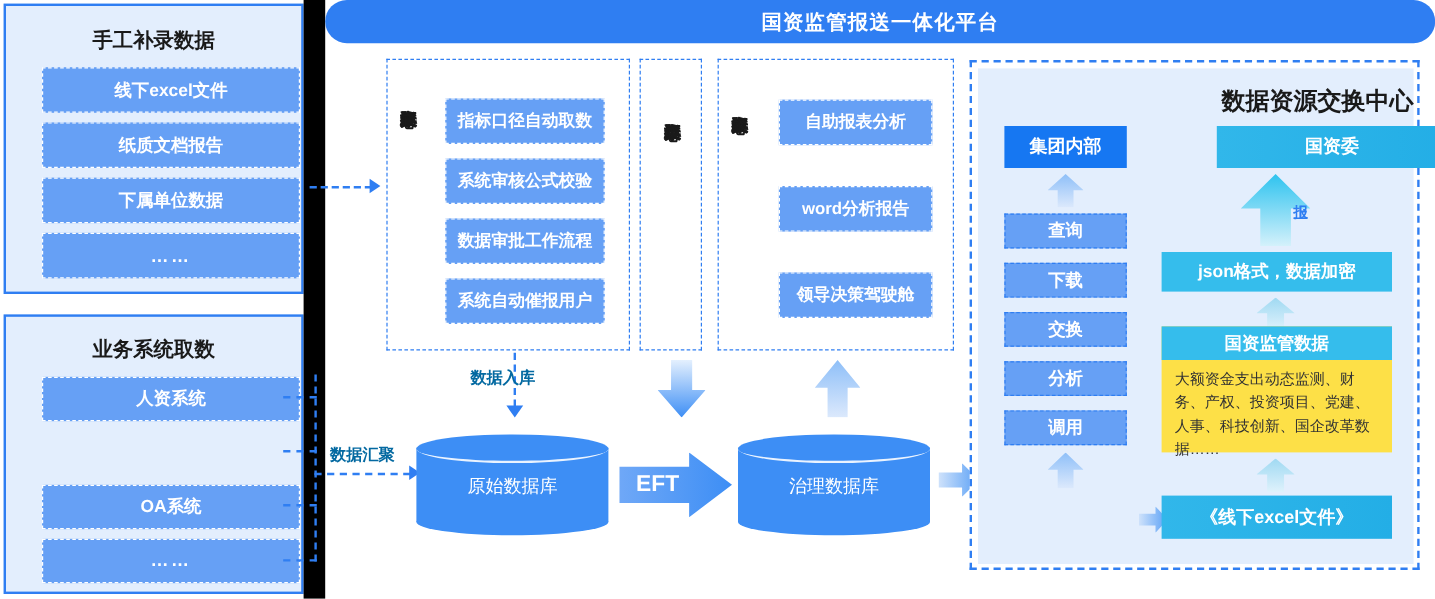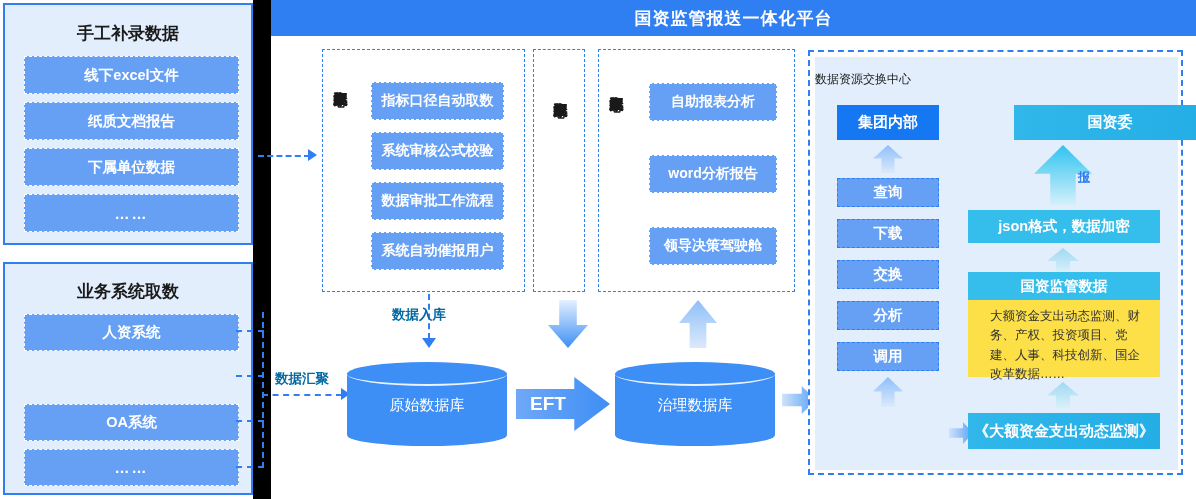--- a/index.html
+++ b/index.html
@@ -25,20 +25,21 @@
   .left-title{
     font-size:17px;font-weight:bold;color:#1a1a1a;
     text-align:center;width:100%;
   }
   .src-chip{
     background:#66a0f5;
     border:1px dashed #ffffff;
     color:#ffffff;
     font-size:14.5px;font-weight:bold;
     box-sizing:border-box;
+    margin-left:11px;
   }
   .src-chip.dots{font-size:15px;letter-spacing:2px;}
 
   
   .blackbar{background:#000000;}
 
   
   .header{
     background:#2f7ef2;
     color:#ffffff;
@@ -123,39 +124,39 @@
   }
   .tri-d{
     width:0;height:0;border-top:10px solid #2f7ef2;
     border-left:7px solid transparent;border-right:7px solid transparent;
   }
   .flow-lbl{font-size:13.5px;font-weight:bold;color:#0369a1;white-space:nowrap;}
 
   
   .rc-outer{border:2px dashed #2f7ef2;background:#ffffff;box-sizing:border-box;}
   .rc-inner{background:#e3eefd;box-sizing:border-box;}
-  .rc-title{font-size:12px;font-weight:normal;color:#1a1a1a;text-align:left;}
+  .rc-title{font-size:20px;font-weight:bold;color:#1a1a1a;text-align:right;}
   .chip-solid{
     background:#1677f2;color:#fff;font-size:15px;font-weight:bold;
     box-sizing:border-box;
   }
   .chip-dash{
     background:#66a0f5;border:1px dashed #2f7ef2;color:#fff;
     font-size:14.5px;font-weight:bold;box-sizing:border-box;
   }
   .chip-cyan{
     background:linear-gradient(90deg,#31b7ea 0%,#23aee6 100%);
     color:#fff;font-size:15px;font-weight:bold;box-sizing:border-box;
   }
   .chip-cyan2{
     background:#35bdec;color:#fff;font-size:14.5px;font-weight:bold;box-sizing:border-box;
   }
   .card-white{background:#fde047;box-sizing:border-box;}
   .card-body{
-    font-size:12.5px;color:#333;line-height:1.55;padding:7px 9px 4px 22px;
+    font-size:12.5px;color:#333;line-height:1.55;padding:7px 9px 4px 11px;
     text-align:left;
   }
   .arrow-word{
     position:absolute;left:0;right:0;top:16px;
     writing-mode:vertical-rl;text-orientation:upright;
     color:#2f7ef2;font-size:12px;font-weight:bold;
     display:flex;justify-content:center;
   }
   .cyl2 .body{background:#2196f3;}
   .cyl2 .top{background:#35a6f7;border-bottom:2px solid #dff0ff;}
@@ -176,21 +177,21 @@
 
   <div class="abs left-panel" style="left:3px;top:262px;width:250px;height:233px;">
     <div class="abs left-title" style="left:0;top:16px;">业务系统取数</div>
     <div class="abs src-chip ctr" style="left:19px;top:50px;width:215px;height:37px;">人资系统</div>
     <div class="abs src-chip ctr" style="left:19px;top:140px;width:215px;height:37px;">OA系统</div>
     <div class="abs src-chip dots ctr" style="left:19px;top:185px;width:215px;height:37px;">……</div>
   </div>
 
   <div class="abs blackbar" style="left:253px;top:0;width:18px;height:499px;"></div>
 
-  <div class="abs header ctr" style="left:271px;top:0;width:925px;height:36px;">国资监管报送一体化平台</div>
+  <div class="abs header ctr" style="left:271px;top:0;width:925px;height:36px;border-radius:18px;">国资监管报送一体化平台</div>
 
   <div class="abs dl-h" style="left:258px;top:155px;width:52px;height:0;"></div>
   <div class="abs tri-r" style="left:308px;top:149px;"></div>
 
   <div class="abs dl-v" style="left:262px;top:312px;width:0;height:156px;"></div>
   <div class="abs dl-h" style="left:236px;top:330px;width:28px;height:0;"></div>
   <div class="abs dl-h" style="left:236px;top:375px;width:28px;height:0;"></div>
   <div class="abs dl-h" style="left:236px;top:420px;width:28px;height:0;"></div>
   <div class="abs dl-h" style="left:236px;top:466px;width:28px;height:0;"></div>
   <div class="abs dl-h" style="left:262px;top:394px;width:80px;height:0;"></div>
@@ -269,17 +270,17 @@
 
       <div class="abs uparrow g-up-light" style="left:232px;top:191px;width:32px;height:27px;"></div>
 
       <div class="abs card-white" style="left:153px;top:215px;width:192px;height:105px;">
         <div class="chip-cyan2 ctr" style="height:28px;">国资监管数据</div>
         <div class="card-body">大额资金支出动态监测、财务、产权、投资项目、党建、人事、科技创新、国企改革数据……</div>
       </div>
 
       <div class="abs uparrow g-up-light" style="left:232px;top:325px;width:32px;height:28px;"></div>
 
-      <div class="abs chip-cyan ctr" style="left:153px;top:356px;width:192px;height:36px;">《大额资金支出动态监测》</div>
+      <div class="abs chip-cyan ctr" style="left:153px;top:356px;width:192px;height:36px;">《线下excel文件》</div>
     </div>
   </div>
 
 </div>
 
 </body></html>

